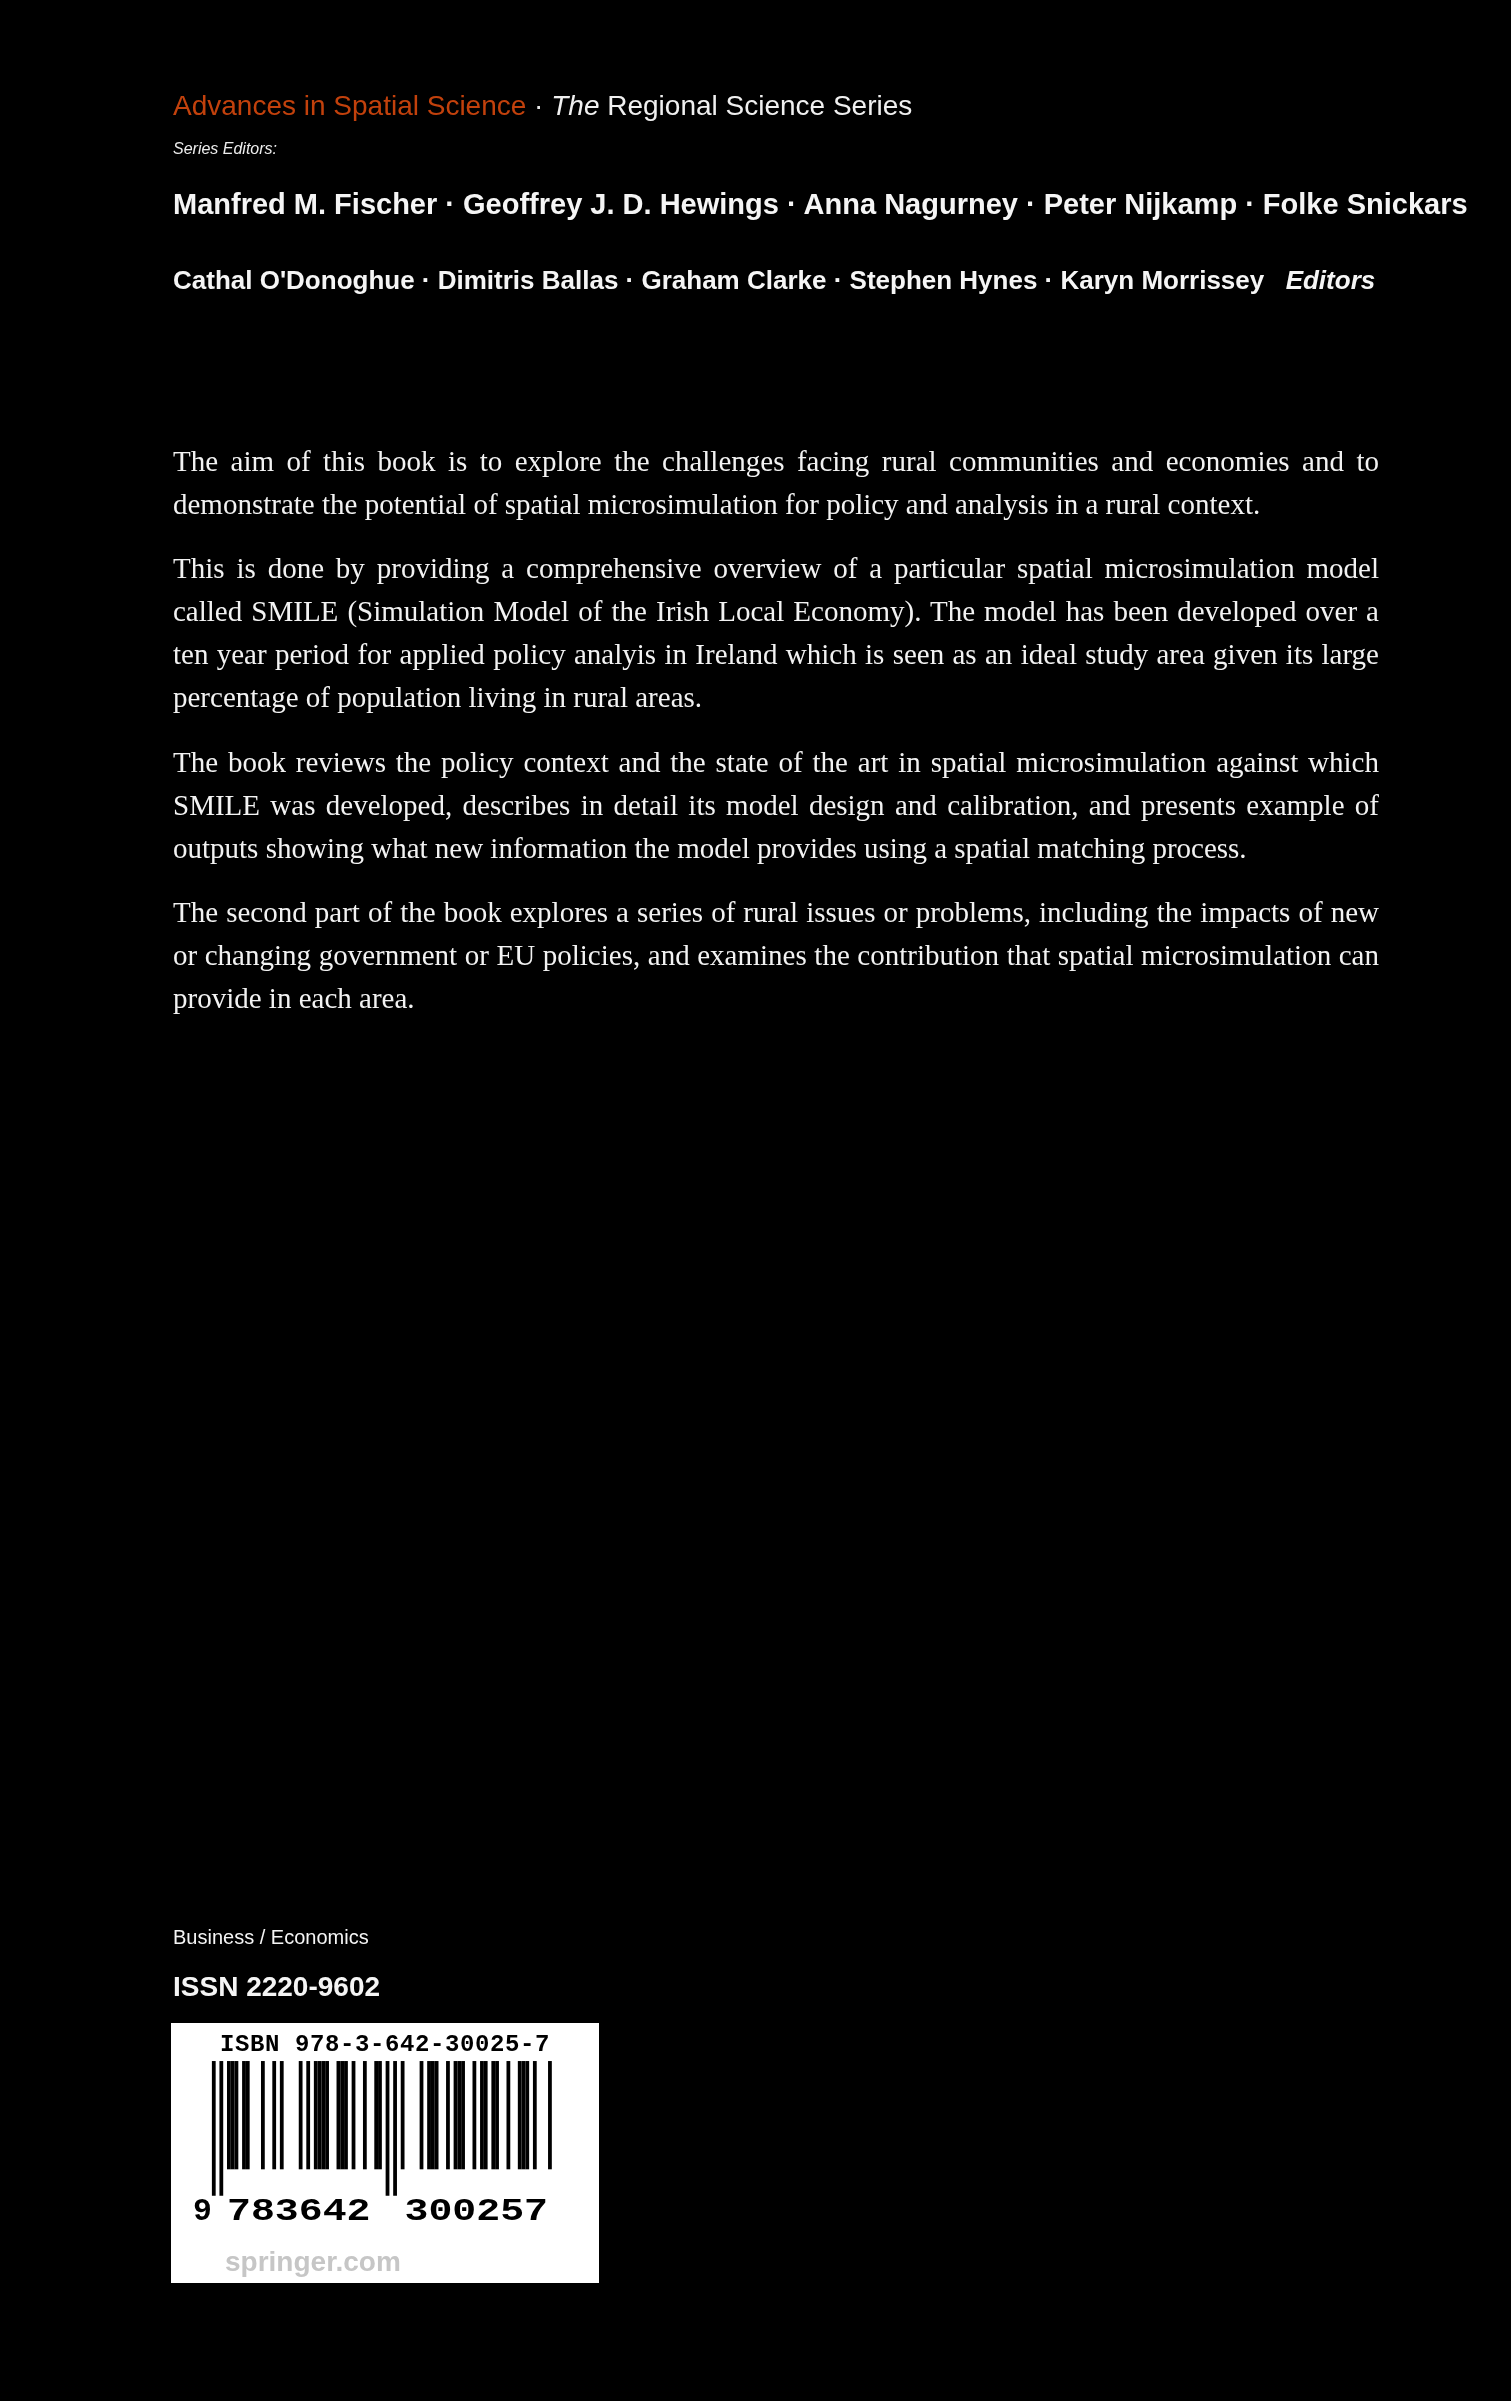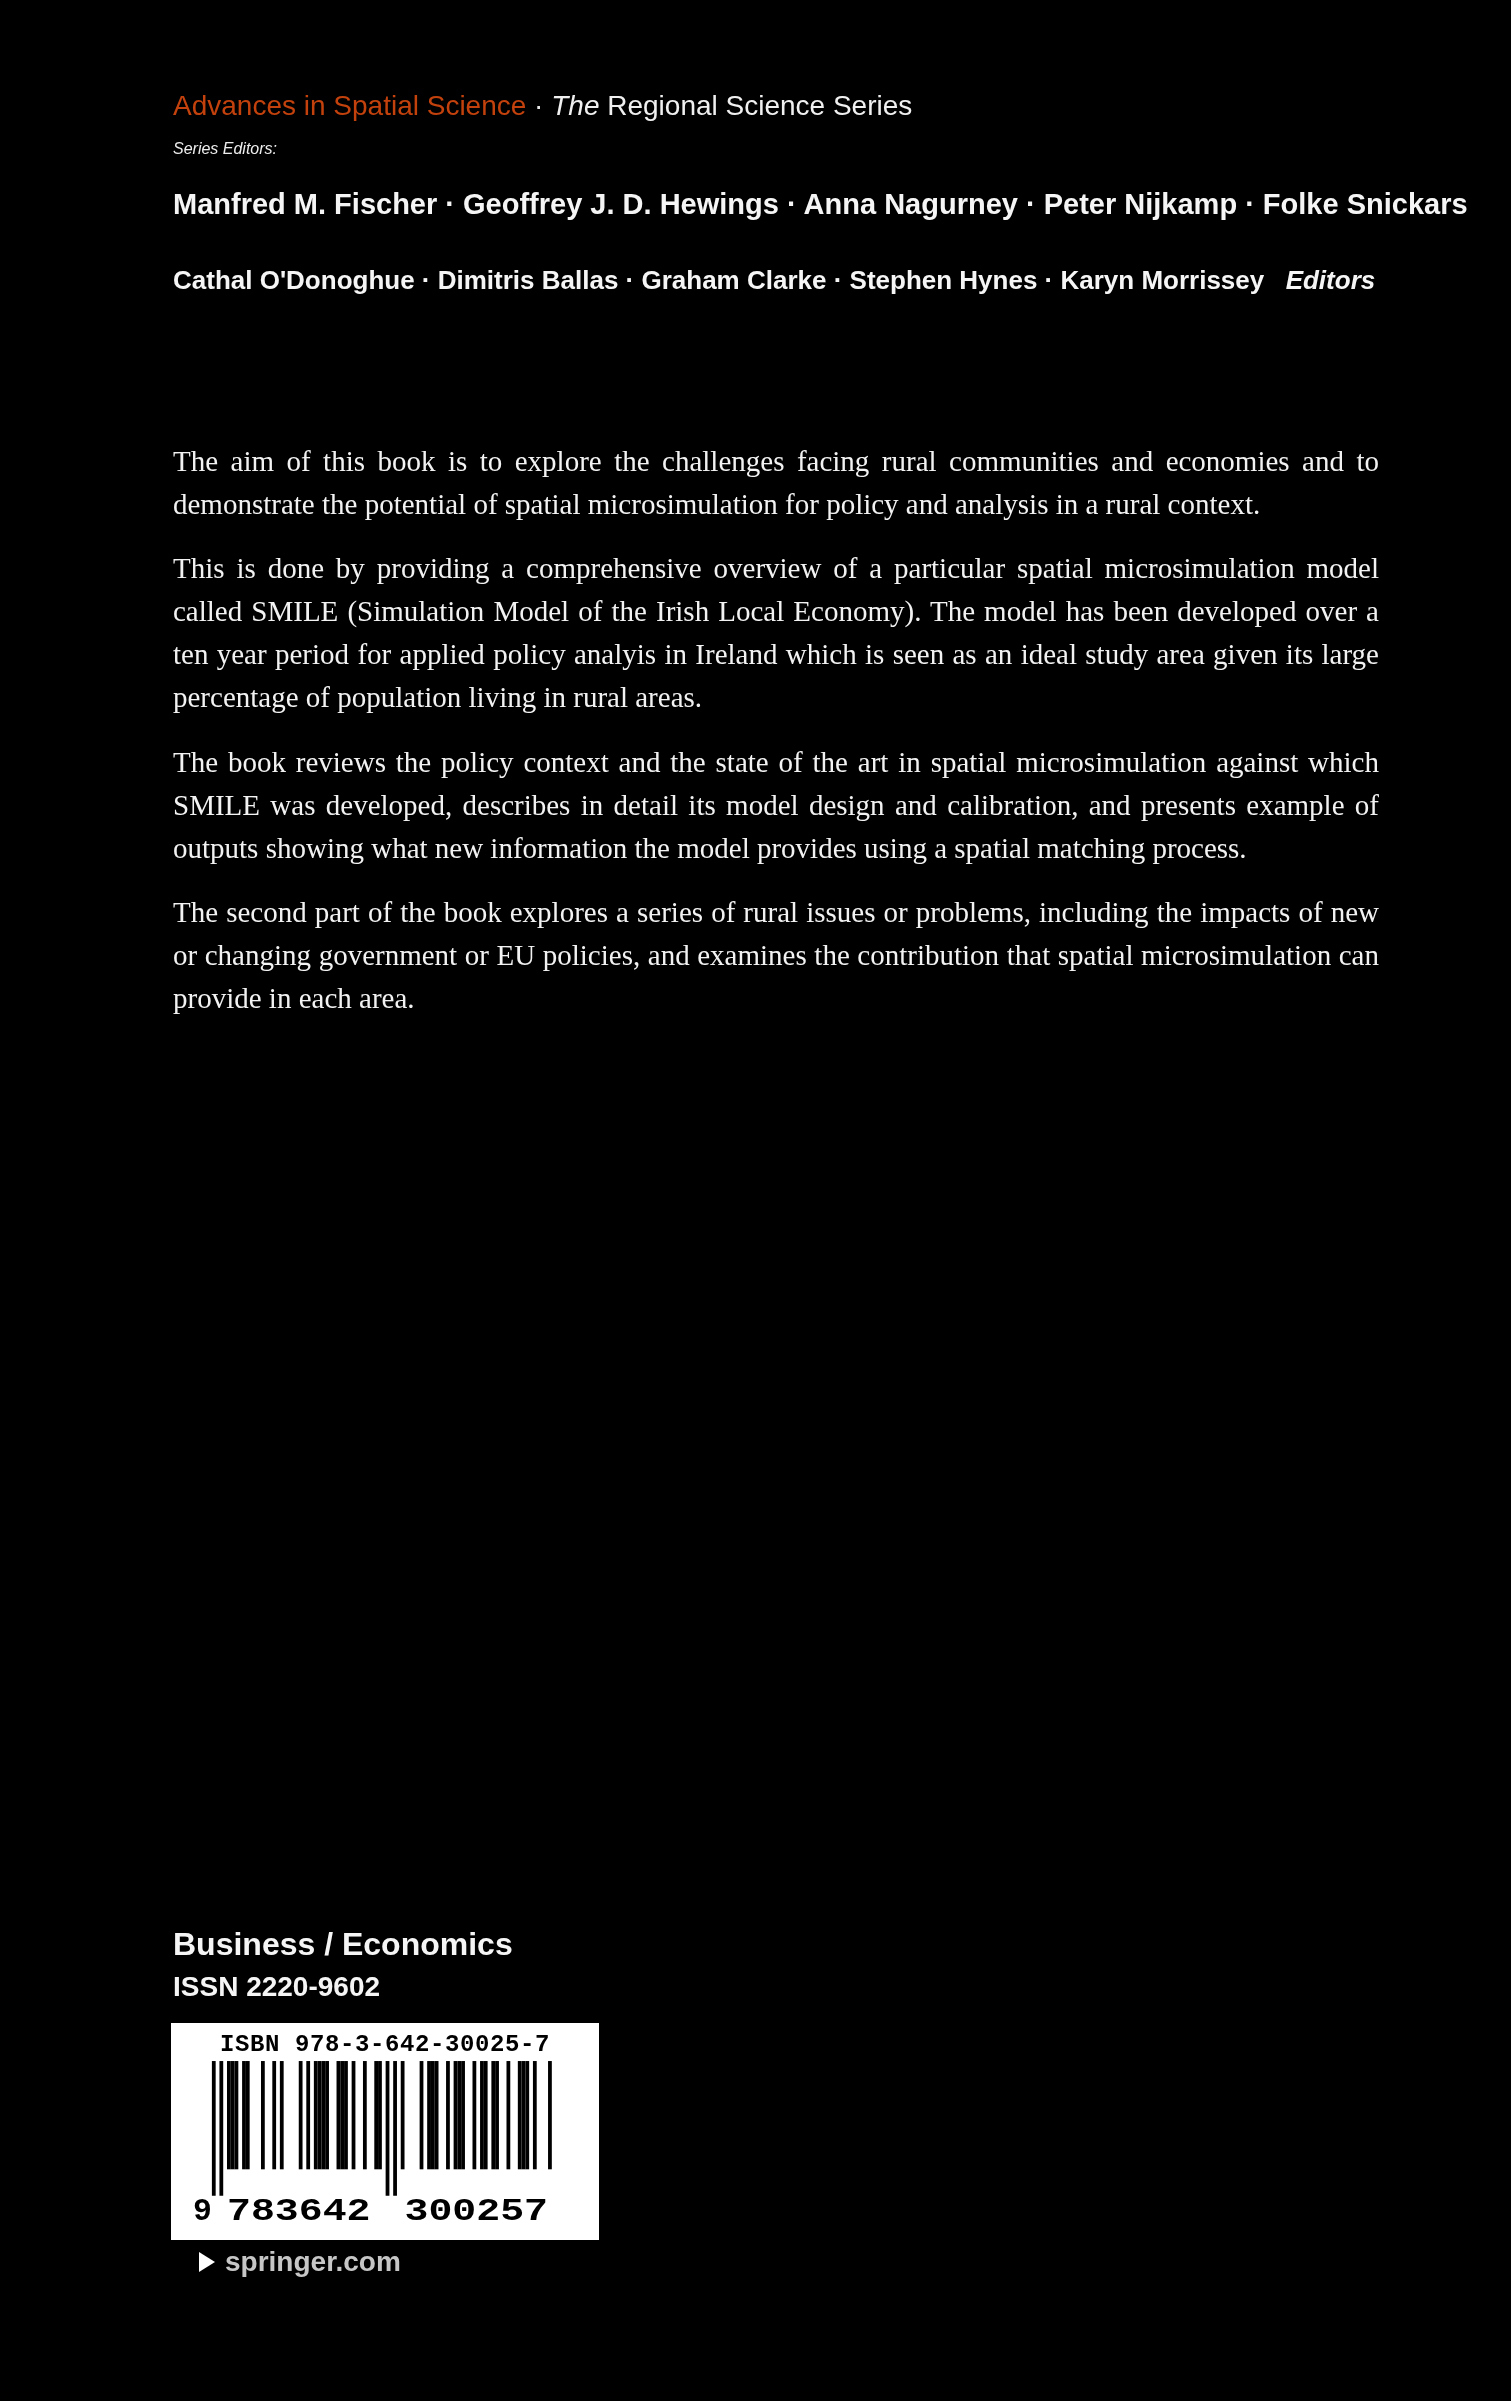--- a/index.html
+++ b/index.html
@@ -65,31 +65,31 @@
     font-family: "Liberation Serif", serif;
     font-size: 29px; line-height: 43px;
     color: #f2f2f2;
     text-align: justify;
   }
   .blurb p { margin: 0 0 21.4px 0; }
 
   
   .category-line {
     left: 173px; top: 1926px;
-    font-size: 32px; font-weight: 700;
+    font-size: 20px; font-weight: 400;
     color: #f5f5f5;
   }
   .issn-line {
     left: 173px; top: 1971px;
     font-size: 28px; font-weight: 700;
     color: #f5f5f5;
   }
   .barcode-box {
     left: 171px; top: 2023px;
-    width: 428px; height: 217px;
+    width: 428px; height: 260px;
     background: #ffffff;
     display: flex; flex-direction: column; align-items: center;
   }
   .isbn-label {
     margin-top: 7.6px;
     font-family: "Liberation Mono", monospace;
     font-size: 24px; font-weight: 700;
     letter-spacing: 0.6px;
     color: #000;
   }

